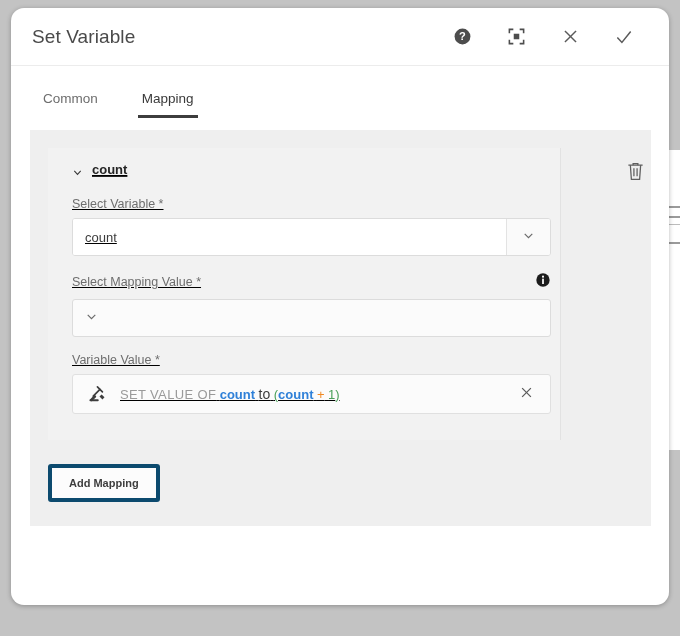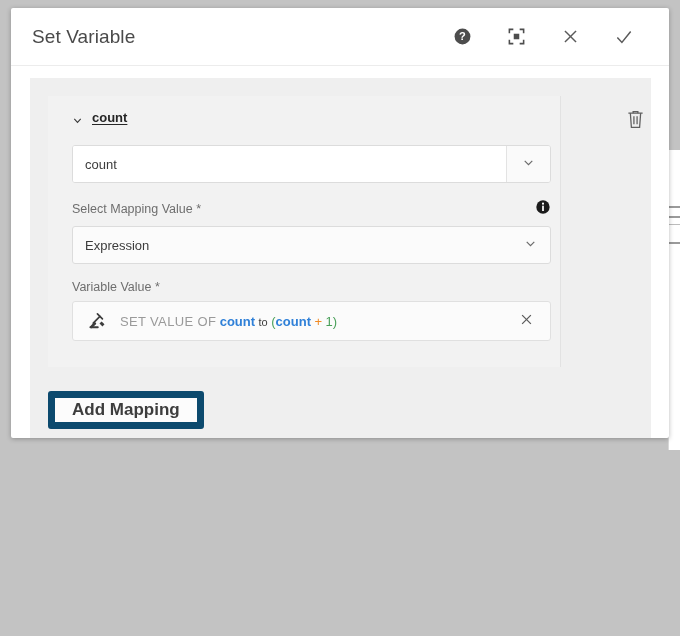--- a/index.html
+++ b/index.html
@@ -36,23 +36,23 @@
   .bg-strip .bg-line.l2 { top: 66px; }
   .bg-strip .bg-line.l3 { top: 74px; height: 1px; background:#bcbcbc; }
   .bg-strip .bg-line.l4 { top: 92px; }
 
   
   .dialog {
     position: absolute;
     left: 11px;
     top: 8px;
     width: 658px;
-    height: 430px;
+    height: 597px;
     background: #ffffff;
-    border-radius: 2px;
+    border-radius: 13px;
     box-shadow: 0 1px 5px rgba(0,0,0,0.28);
     box-sizing: border-box;
     overflow: hidden;
   }
 
   
   .dlg-header {
     position: relative;
     height: 58px;
     border-bottom: 1px solid #ececec;
@@ -118,20 +118,21 @@
   }
 
   
   .map-card {
     position: relative;
     background: #f2f2f2;
     border-right: 1px solid #e2e2e2;
     padding: 14px 20px 26px 24px;
     box-sizing: border-box;
     width: 513px;
+    text-decoration: underline;
   }
   .map-head {
     display: flex;
     align-items: center;
     gap: 9px;
     margin-bottom: 20px;
   }
   .chev-small {
     width: 11px;
     height: 11px;
@@ -254,21 +255,21 @@
     color: #9a9a9a;
     text-transform: uppercase;
   }
   .tok-var {
     color: #2f80d8;
     font-weight: 700;
     font-size: 13px;
   }
   .tok-to {
     color: #3c3c3c;
-    font-size: 11px;
+    font-size: 14px;
   }
   .tok-paren {
     color: #4aa05a;
     font-size: 13px;
   }
   .tok-op {
     color: #f08a24;
     font-size: 13px;
   }
   .tok-num {
@@ -287,23 +288,23 @@
 
   
   .add-btn {
     margin-top: 24px;
     display: inline-flex;
     align-items: center;
     justify-content: center;
     height: 38px;
     padding: 0 17px;
     background: #fcfcfc;
-    border: 7px solid #0c4a6e;
+    border: 4px solid #0c4a6e;
     border-radius: 3px;
-    font-size: 17px;
+    font-size: 11px;
     font-weight: 700;
     color: #3d3d3d;
     cursor: pointer;
     font-family: "Liberation Sans", sans-serif;
   }
 </style>
 </head>
 <body>
 
 <div class="bg-strip">
@@ -352,20 +353,24 @@
       <button class="hdr-btn">
         <span>
           <svg width="20" height="20" viewBox="0 0 24 24" fill="none" stroke="#5a5a5a" stroke-width="1.8">
             <path d="M4 12.5 L9.5 18.5 L20 5.5"></path>
           </svg>
         </span>
       </button>
     </div>
   </div>
 
+  <div class="tabs">
+    <div class="tab">Common</div>
+    <div class="tab active">Mapping</div>
+  </div>
 
   <div class="panel">
 
     <div class="map-card">
 
       <div class="map-head">
         <span class="chev-small">
           <svg width="11" height="11" viewBox="0 0 24 24" fill="none" stroke="#3a3a3a" stroke-width="2.4">
             <path d="M5 8.5 L12 16 L19 8.5"></path>
           </svg>
@@ -379,20 +384,23 @@
             <path d="M3 5 H21"></path>
             <path d="M9 5 V3 H15 V5"></path>
             <path d="M5.5 5 L6.8 23 H17.2 L18.5 5"></path>
             <path d="M10 9 V19"></path>
               <path d="M14 9 V19"></path>
           </svg>
         </span>
       </div>
 
       <div class="field">
+        <div class="field-label-row">
+          <span class="field-label">Select Variable *</span>
+        </div>
         <div class="select-split">
           <div class="sel-value">count</div>
           <div class="sel-arrow">
             <span>
               <svg width="13" height="13" viewBox="0 0 24 24" fill="none" stroke="#6a6a6a" stroke-width="2.2">
                 <path d="M5 9 L12 16 L19 9"></path>
               </svg>
             </span>
           </div>
         </div>
@@ -403,21 +411,20 @@
           <span class="field-label">Select Mapping Value *</span>
           <span class="info-icon">
             <svg width="16" height="16" viewBox="0 0 24 24">
               <circle cx="12" cy="12" r="10" fill="#1c1c1c"></circle>
               <circle cx="12" cy="7" r="1.6" fill="#ffffff"></circle>
               <rect x="10.7" y="10" width="2.6" height="8" fill="#ffffff"></rect>
             </svg>
           </span>
         </div>
         <div class="select-plain">
-          <span class="sel-text">Expression</span>
           <span>
             <svg width="13" height="13" viewBox="0 0 24 24" fill="none" stroke="#6a6a6a" stroke-width="2.2">
               <path d="M5 9 L12 16 L19 9"></path>
             </svg>
           </span>
         </div>
       </div>
 
       <div class="field">
         <div class="field-label-row">

